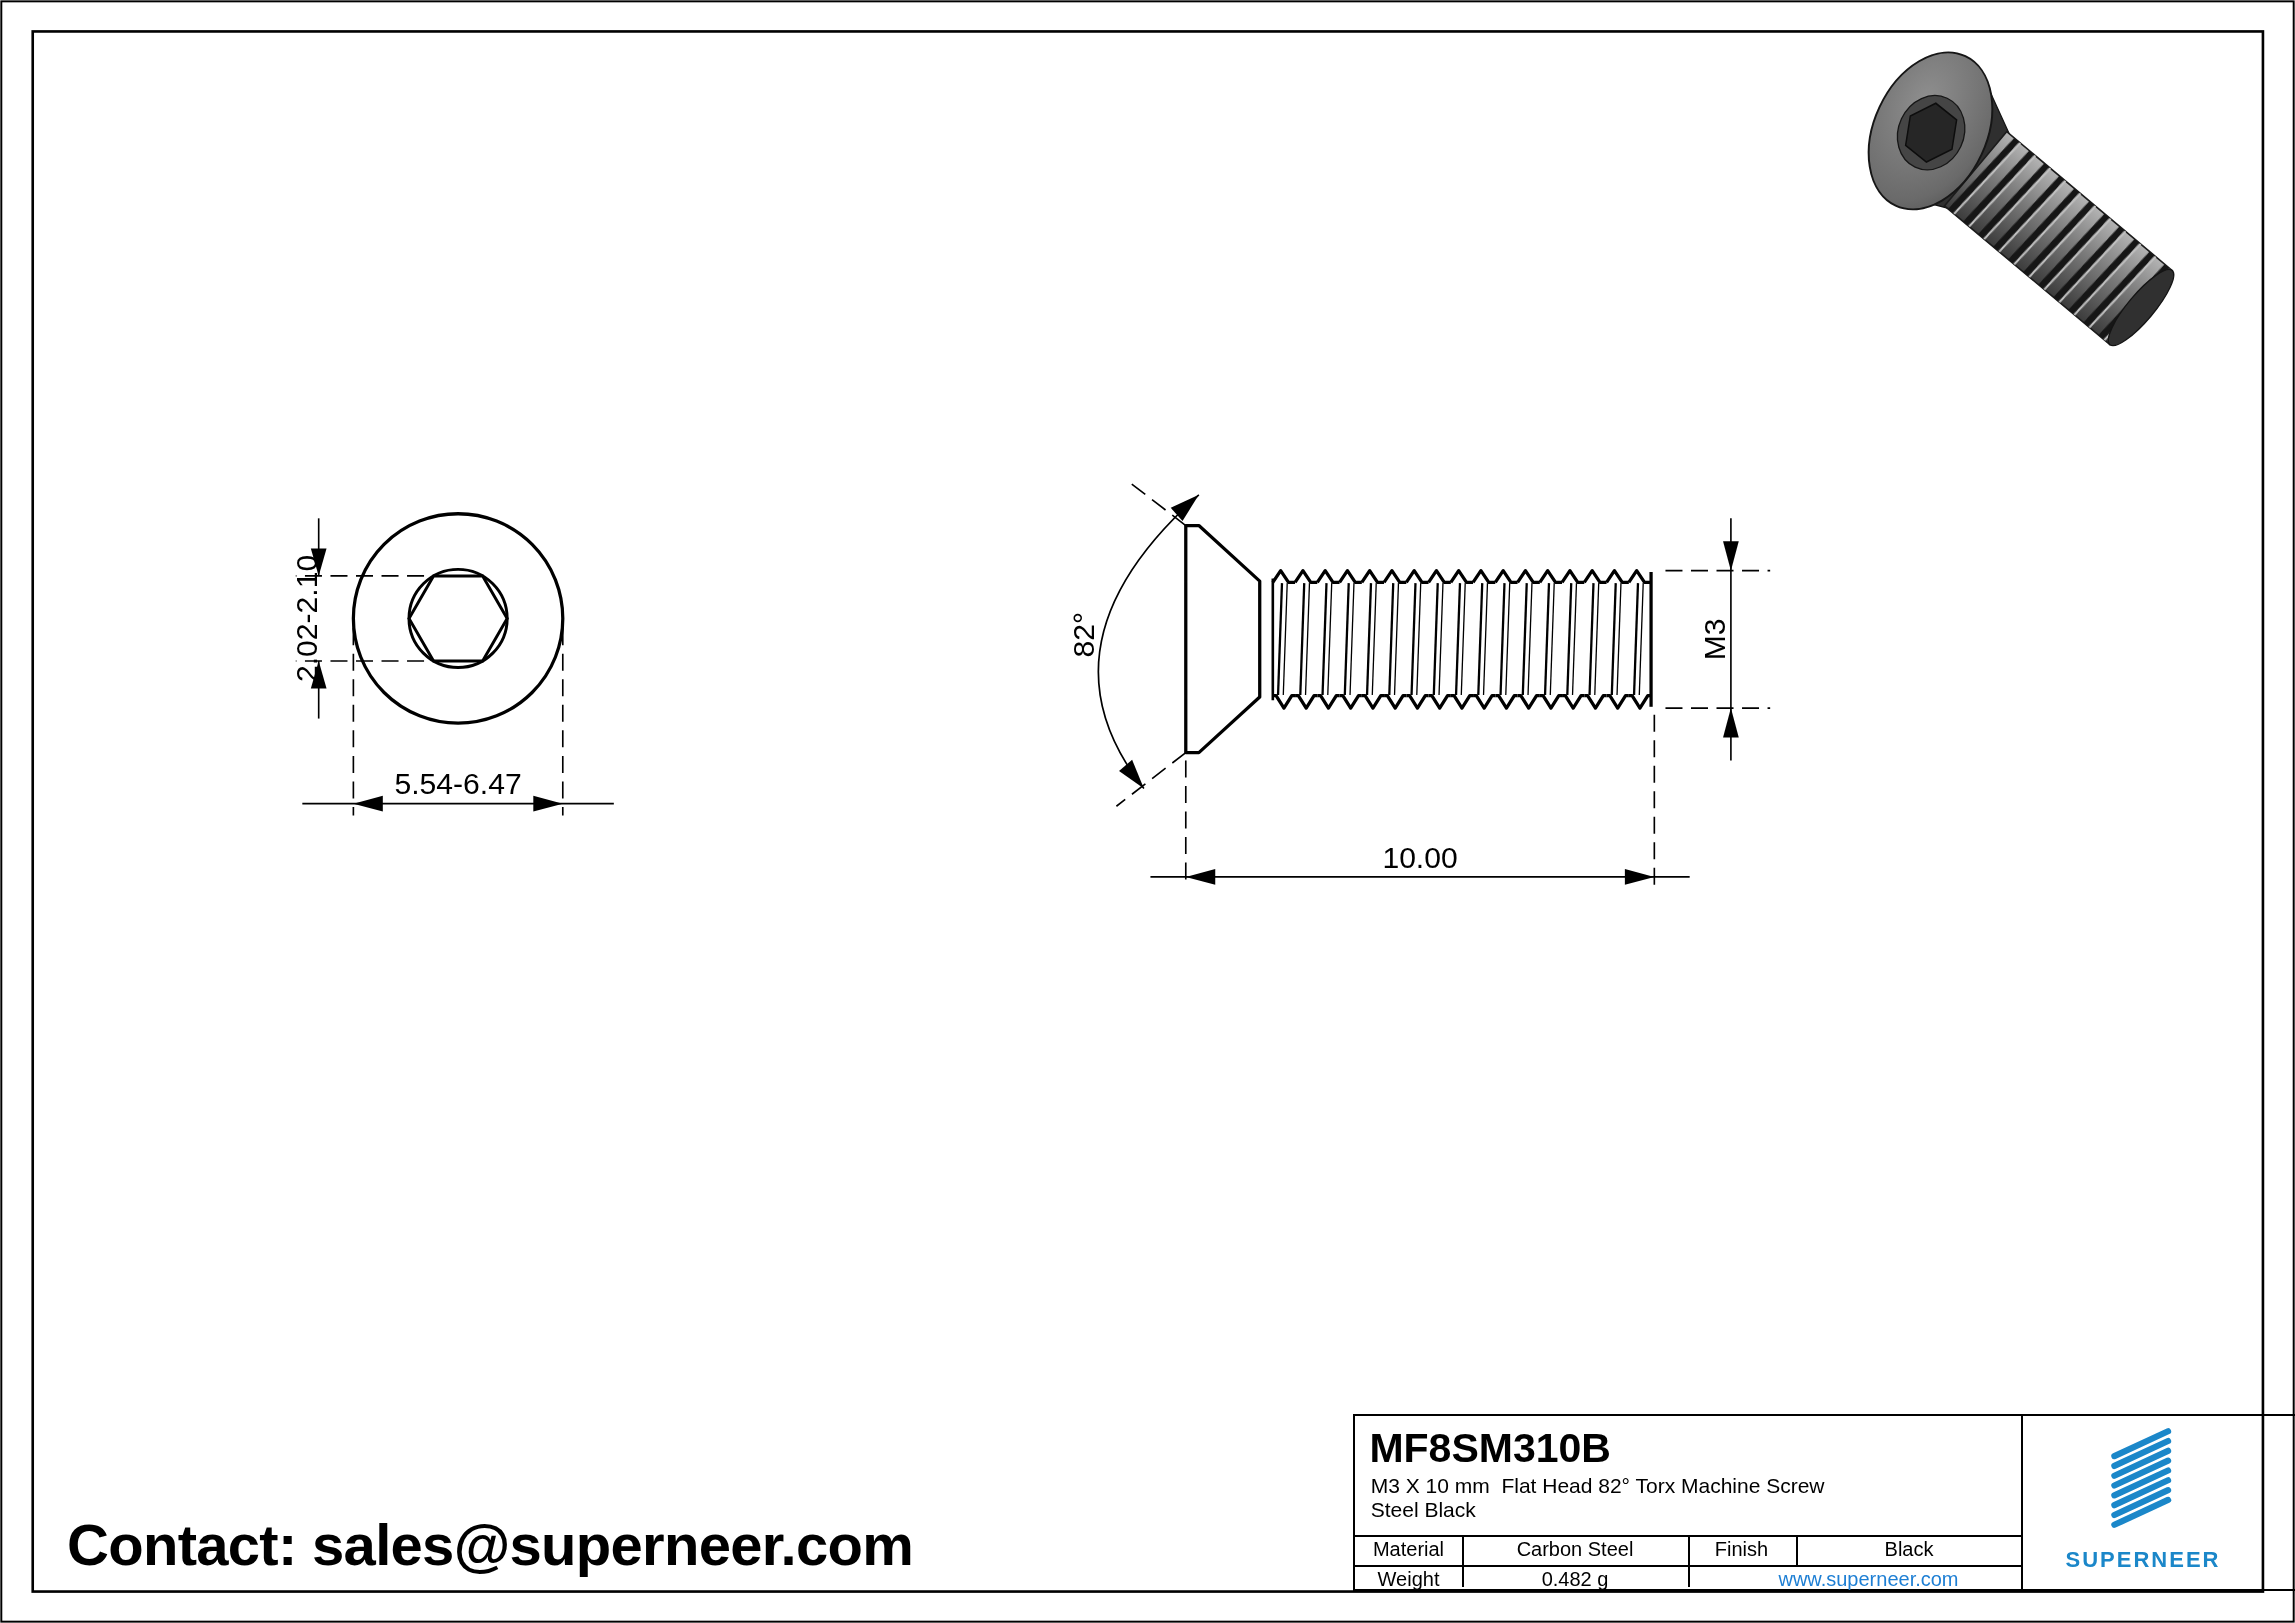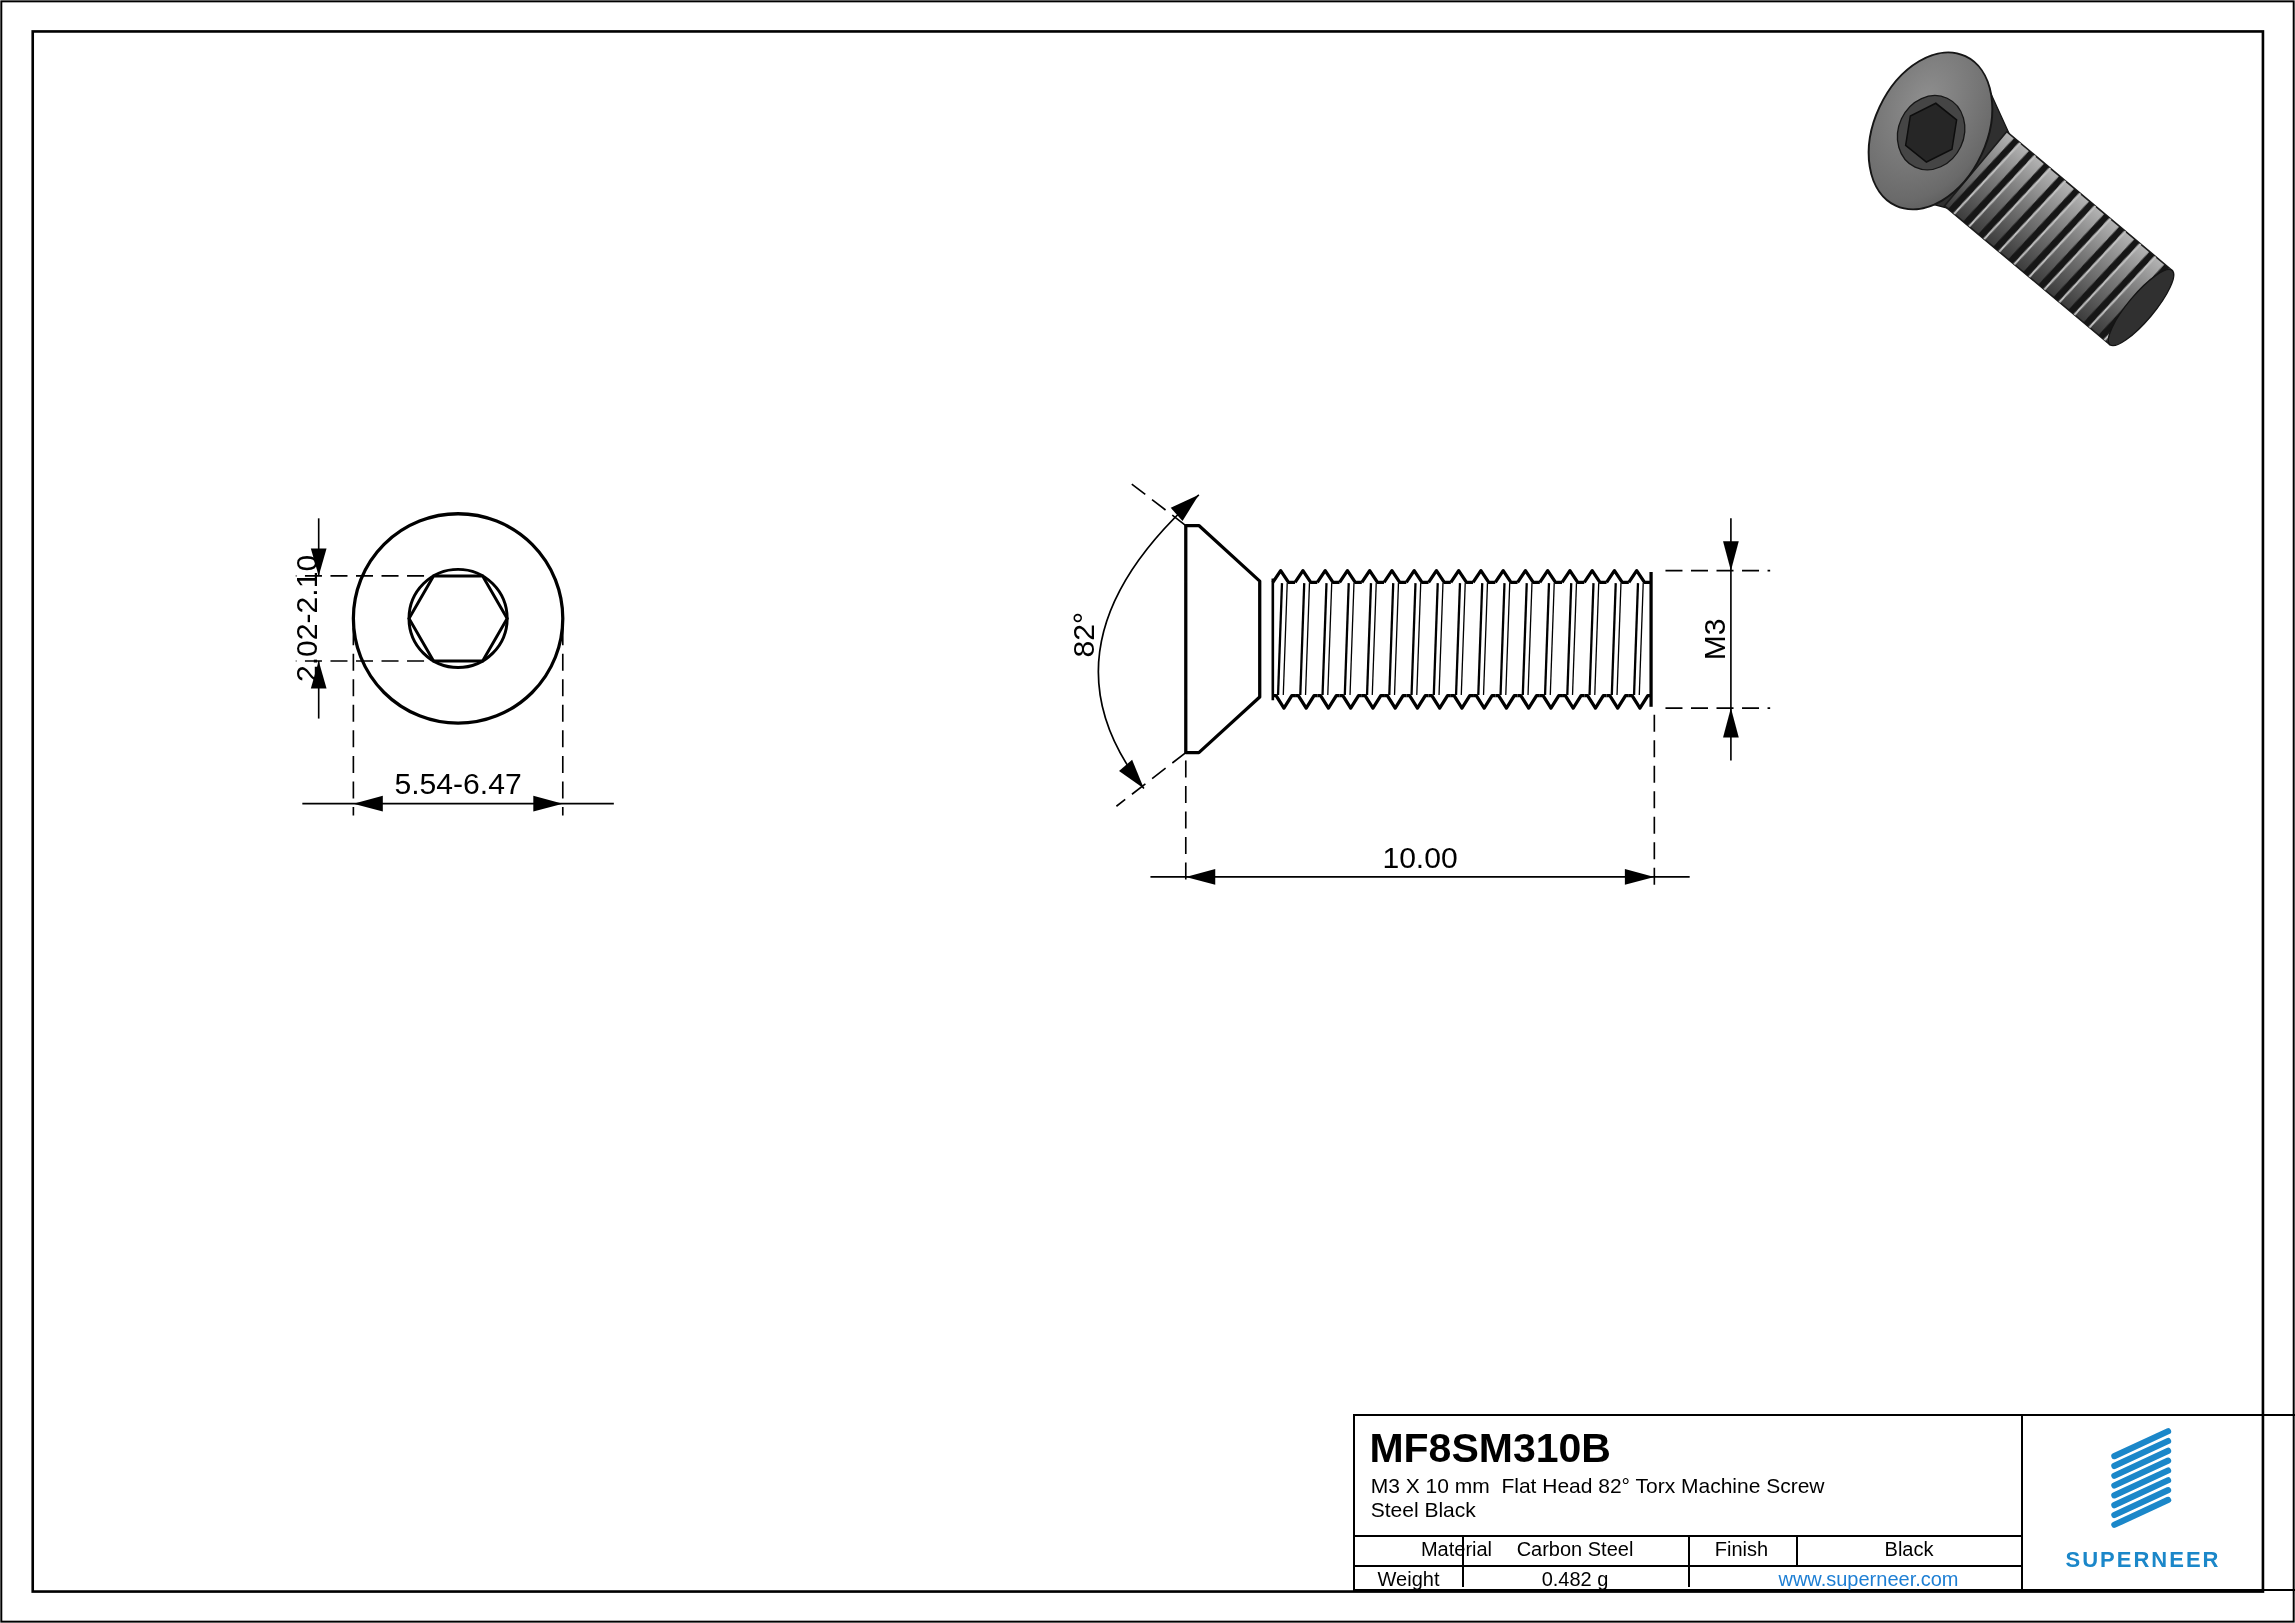--- a/index.html
+++ b/index.html
@@ -211,27 +211,28 @@
     <div class="abs" style="left:0;width:666px;top:119px;border-top:2.6px solid #000;"></div>
     <div class="abs" style="left:0;width:666px;top:149px;border-top:2.6px solid #000;"></div>
     <div class="abs" style="left:107px;top:119px;height:52px;border-left:2.6px solid #000;"></div>
     <div class="abs" style="left:333px;top:119px;height:52px;border-left:2.6px solid #000;"></div>
     <div class="abs" style="left:441px;top:119px;height:29.5px;border-left:2.6px solid #000;"></div>
 
     <div class="tb-part">MF8SM310B</div>
     <div class="tb-desc1">M3 X 10 mm  Flat Head 82° Torx Machine Screw</div>
     <div class="tb-desc2">Steel Black</div>
 
-    <div class="cell" style="left:0;top:119px;width:107px;height:29.5px;margin-left:48px;">Material</div>
+    <div class="cell" style="left:0;top:119px;width:107px;height:29.5px;">Material</div>
     <div class="cell" style="left:107px;top:119px;width:226px;height:29.5px;border-radius:14px;">Carbon Steel</div>
     <div class="cell" style="left:333px;top:119px;width:107px;height:29.5px;">Finish</div>
     <div class="cell" style="left:441px;top:119px;width:226px;height:29.5px;text-align:right;">Black</div>
 
     <div class="cell" style="left:0;top:149px;width:107px;height:28px;border-radius:14px;">Weight</div>
     <div class="cell" style="left:107px;top:149px;width:226px;height:28px;">0.482 g</div>
     <div class="cell www" style="left:333px;top:149px;width:333px;height:28px;color:#1e7fd4;">www.superneer.com</div>
 
     <div class="brand-text" style="color:#1b87c9;">SUPERNEER</div>
   </div>
 
+  <div class="contact">Contact: sales@superneer.com</div>
 
 </div>
 
 
 </body></html>

